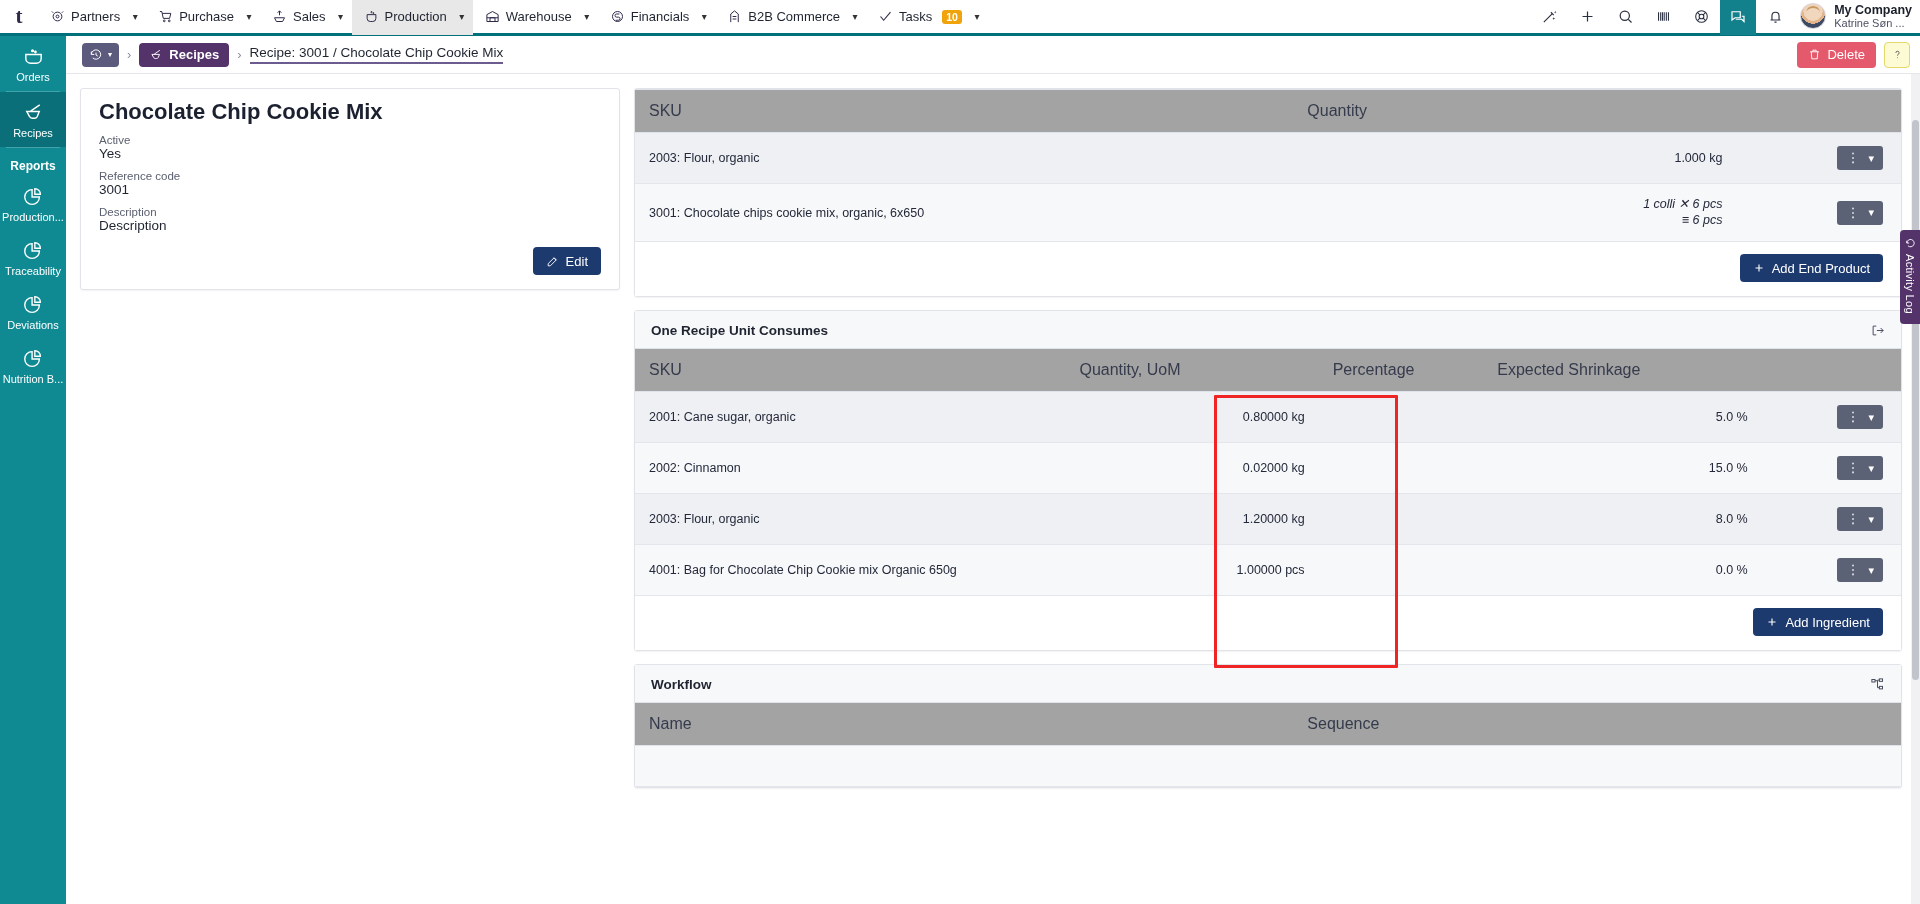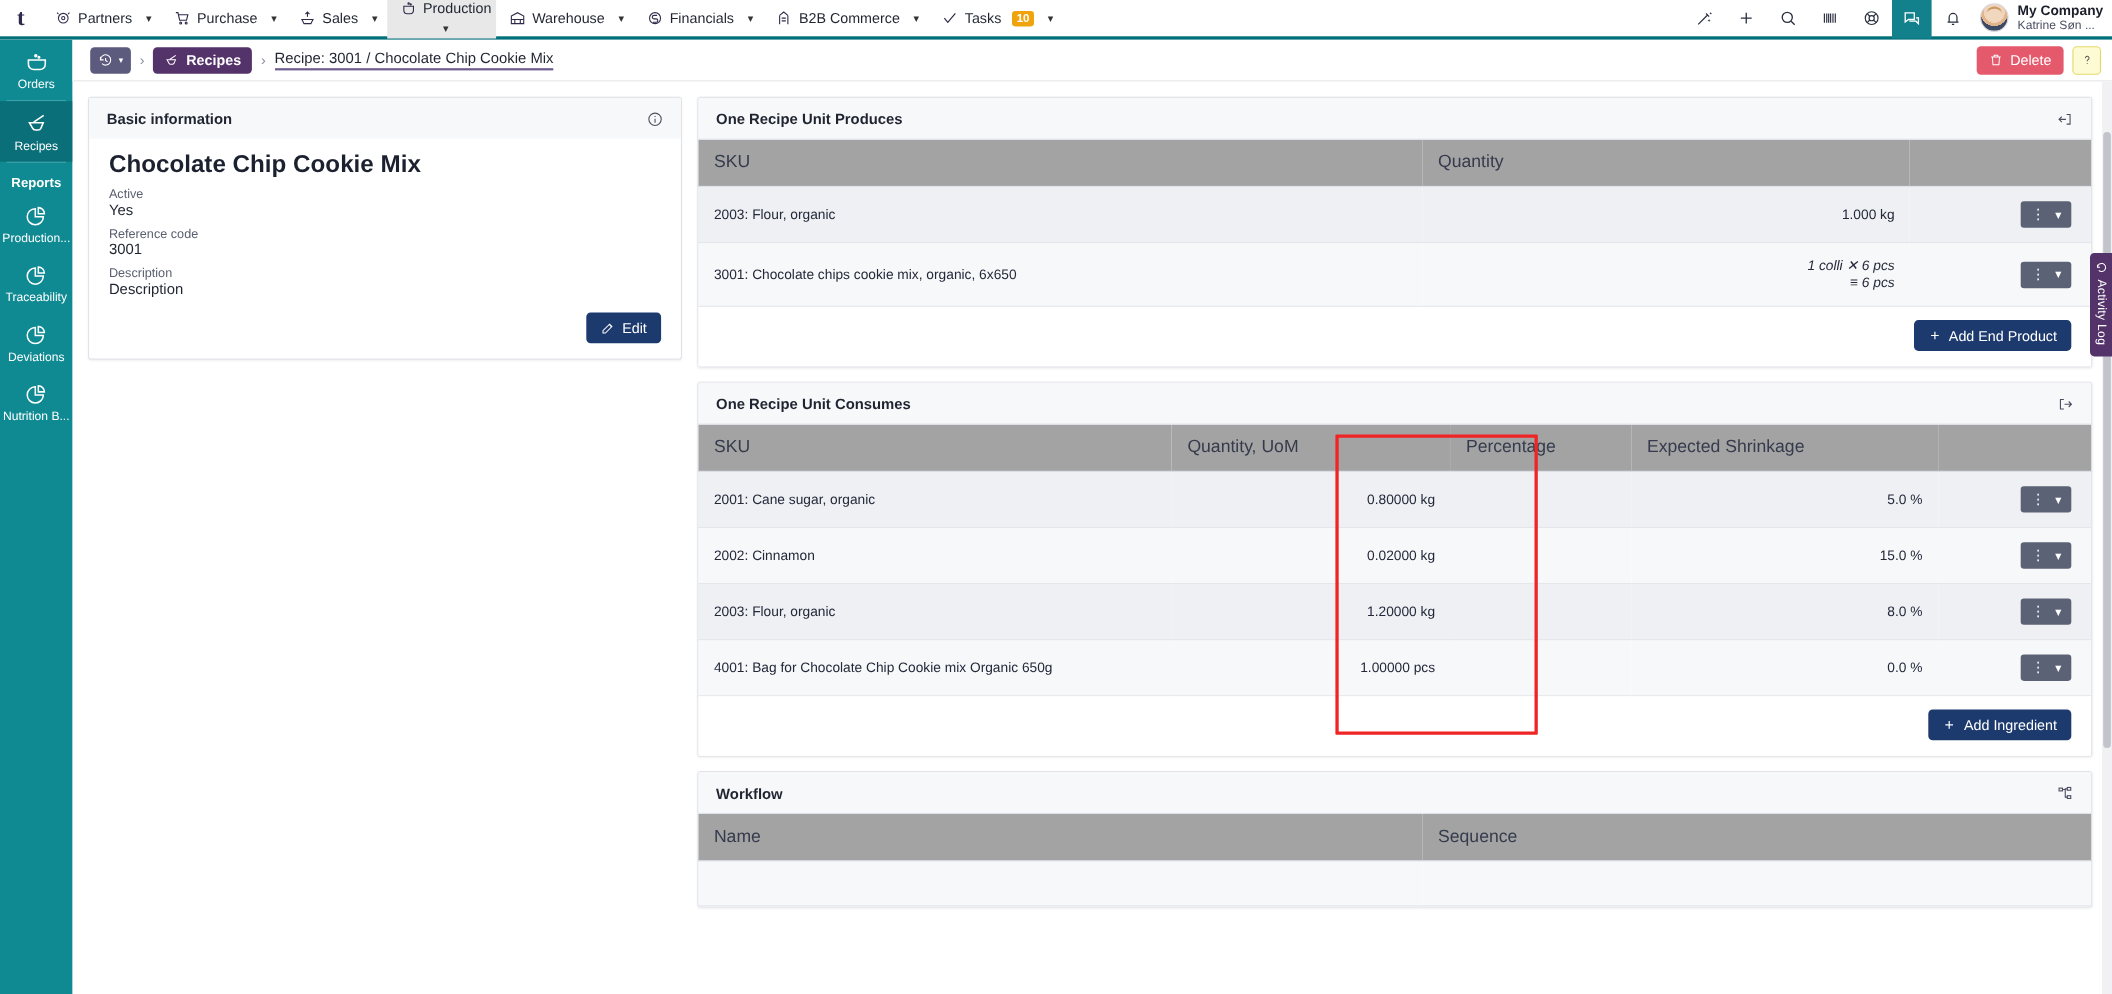--- a/index.html
+++ b/index.html
@@ -20,21 +20,21 @@
     position: relative; z-index: 30;
   }
   .brand {
     width: 38px; height: 36px;
     display: flex; align-items: center; justify-content: center;
     color: #2f2a4a; font-size: 21px; font-weight: 700;
     font-family: "Liberation Serif", serif;
   }
   .nav-items { display: flex; align-items: center; height: 36px; }
   .nav-group { display: flex; align-items: center; height: 36px; padding: 0 0 0 8px; text-align: center; }
-  .nav-group.active { background: #e8e8e8; flex-direction: column; }
+  .nav-group.active { background: #e8e8e8; }
   .nav-item {
     display: flex; align-items: center; gap: 6px;
     height: 36px; padding: 0 4px;
     font-size: 13px; color: #1f2430; white-space: nowrap;
   }
   .nav-caret {
     width: 22px; height: 36px;
     display: flex; align-items: center; justify-content: center;
     color: #333; font-size: 10px;
   }
@@ -473,30 +473,20 @@
               </svg>
             </span>
         </div>
       </div>
     </div>
 
     <div class="content">
 
       <div class="col-left">
         <div class="card">
-          <div class="card-head">
-            <span class="card-title">Basic information</span>
-            <span class="card-head-ico">
-                <svg width="15" height="15" viewBox="0 0 24 24" fill="none" stroke="currentColor" stroke-width="1.6">
-                  <circle cx="12" cy="12" r="9"></circle>
-                  <path d="M12 11v6"></path>
-                  <circle cx="12" cy="7.8" r="0.9" fill="currentColor" stroke="none"></circle>
-                </svg>
-              </span>
-          </div>
           <div class="basic-body">
             <div class="prod-name">Chocolate Chip Cookie Mix</div>
 
             <div class="fld-label">Active</div>
             <div class="fld-value">Yes</div>
 
             <div class="fld-label">Reference code</div>
             <div class="fld-value">3001</div>
 
             <div class="fld-label">Description</div>
@@ -513,29 +503,20 @@
                 <span>Edit</span>
               </div>
             </div>
           </div>
         </div>
       </div>
 
       <div class="col-right">
 
         <div class="card">
-          <div class="card-head">
-            <span class="card-title">One Recipe Unit Produces</span>
-            <span class="card-head-ico">
-                <svg width="15" height="15" viewBox="0 0 24 24" fill="none" stroke="currentColor" stroke-width="1.6">
-                  <path d="M14 5h5v14h-5"></path>
-                  <path d="M13 12H3M7 8l-4 4 4 4"></path>
-                </svg>
-              </span>
-          </div>
           <table class="grid">
             <thead>
               <tr>
                 <th style="width:52%">SKU</th>
                 <th style="width:35%">Quantity</th>
                 <th style="width:13%"></th>
               </tr>
             </thead>
             <tbody>
               <tr class="alt">

